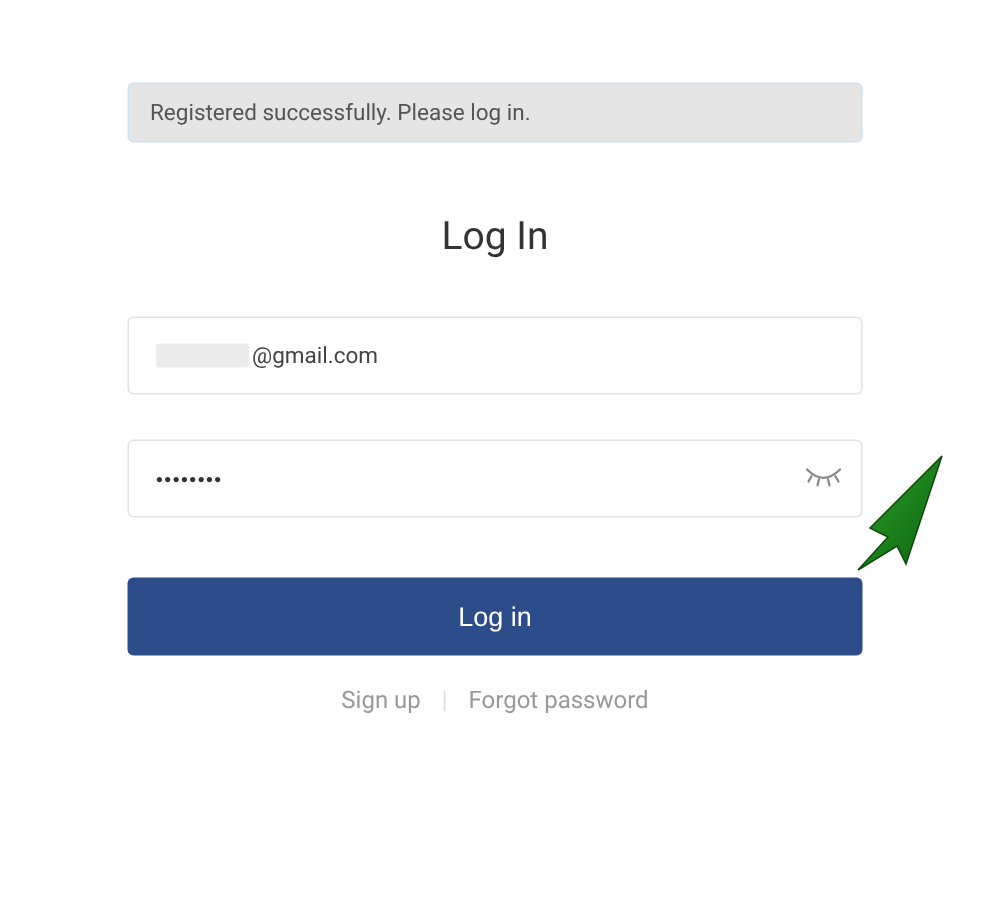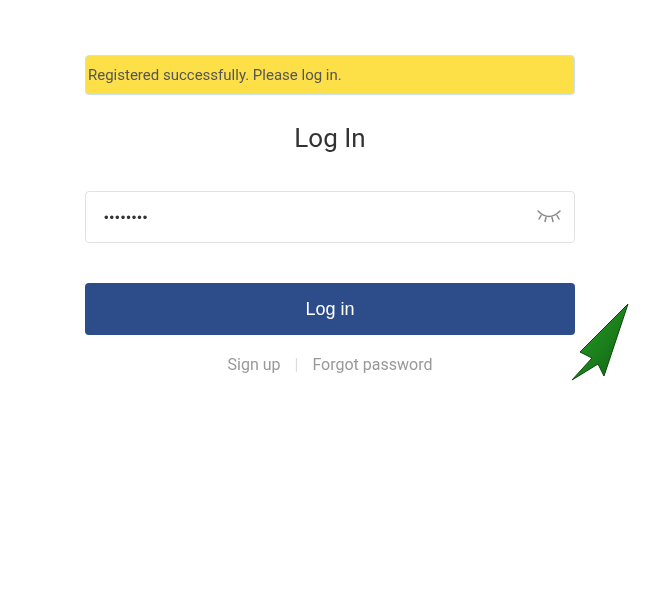--- a/index.html
+++ b/index.html
@@ -8,27 +8,27 @@
       background: #fff;
       width: 660px;
       height: 600px;
       position: relative;
     }
     .container {
       padding: 55px 85px 0 85px;
       width: 100%;
     }
     .alert {
-      background: #fde047;
+      background: #e5e5e5;
       border: 1px solid #c9e2f5;
       border-radius: 4px;
-      padding: 10px 2px;
+      padding: 10px 14px;
       font-size: 15px;
       color: #555;
-      margin-bottom: 28px;
+      margin-bottom: 48px;
     }
     .title {
       text-align: center;
       font-size: 26px;
       font-weight: 400;
       color: #333;
       margin-bottom: 38px;
     }
     .field-wrap {
       position: relative;
@@ -124,20 +124,26 @@
 <body>
 
 <div class="container">
 
   <div class="alert">
     <span>Registered successfully. Please log in.</span>
   </div>
 
   <h1 class="title">Log In</h1>
 
+  <div class="field-wrap">
+    <div class="email-display">
+      <span class="redacted"></span>
+      <span class="email-domain">@gmail.com</span>
+    </div>
+  </div>
 
   <div class="field-wrap password-wrap">
     <input type="text" class="input" readonly="" value="••••••••" style="">
     <span class="eye-toggle">
       <svg width="24" height="14" viewBox="0 0 24 14">
         <path d="M 1 1 Q 12 12 23 1" stroke="#888" stroke-width="1.5" fill="none" stroke-linecap="round"></path>
         <line x1="4" y1="5.5" x2="2" y2="9" stroke="#888" stroke-width="1.5" stroke-linecap="round"></line>
         <line x1="9" y1="7.5" x2="8" y2="11.5" stroke="#888" stroke-width="1.5" stroke-linecap="round"></line>
         <line x1="15" y1="7.5" x2="16" y2="11.5" stroke="#888" stroke-width="1.5" stroke-linecap="round"></line>
         <line x1="20" y1="5.5" x2="22" y2="9" stroke="#888" stroke-width="1.5" stroke-linecap="round"></line>

